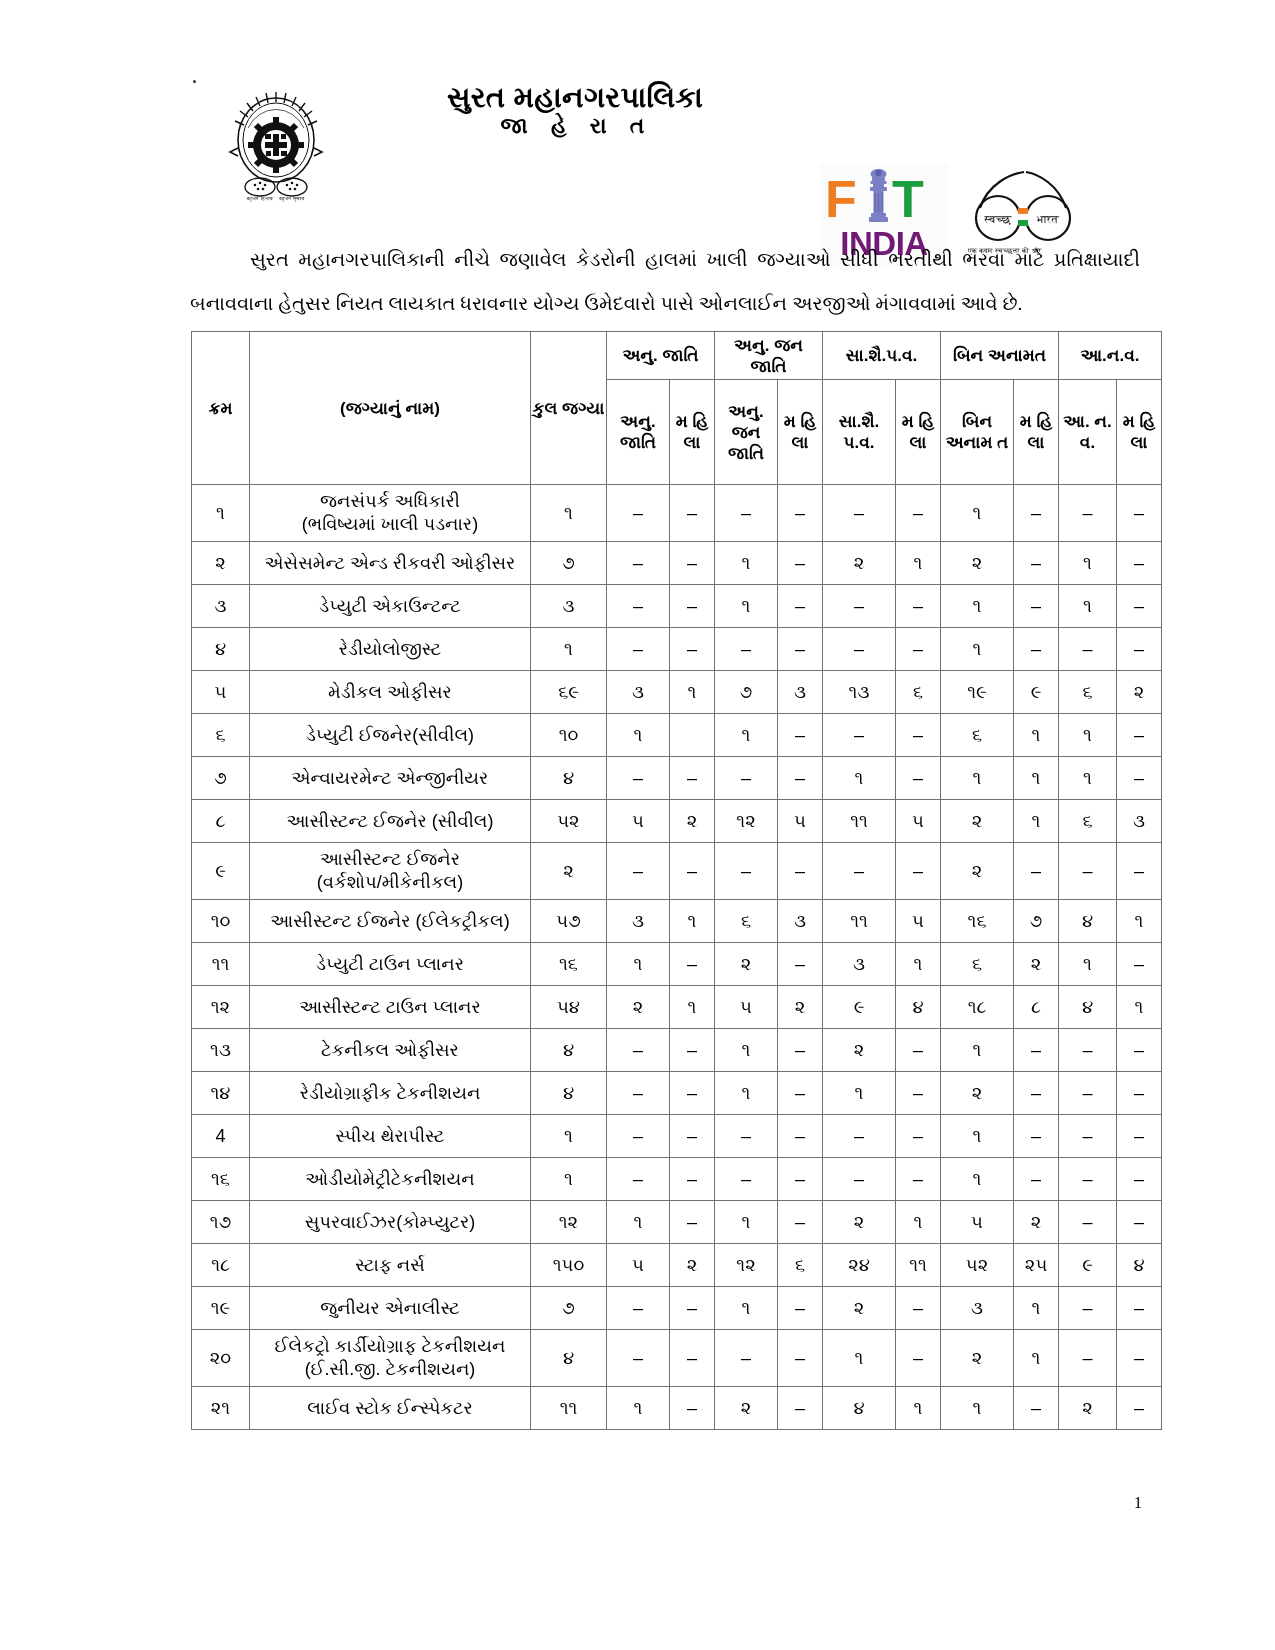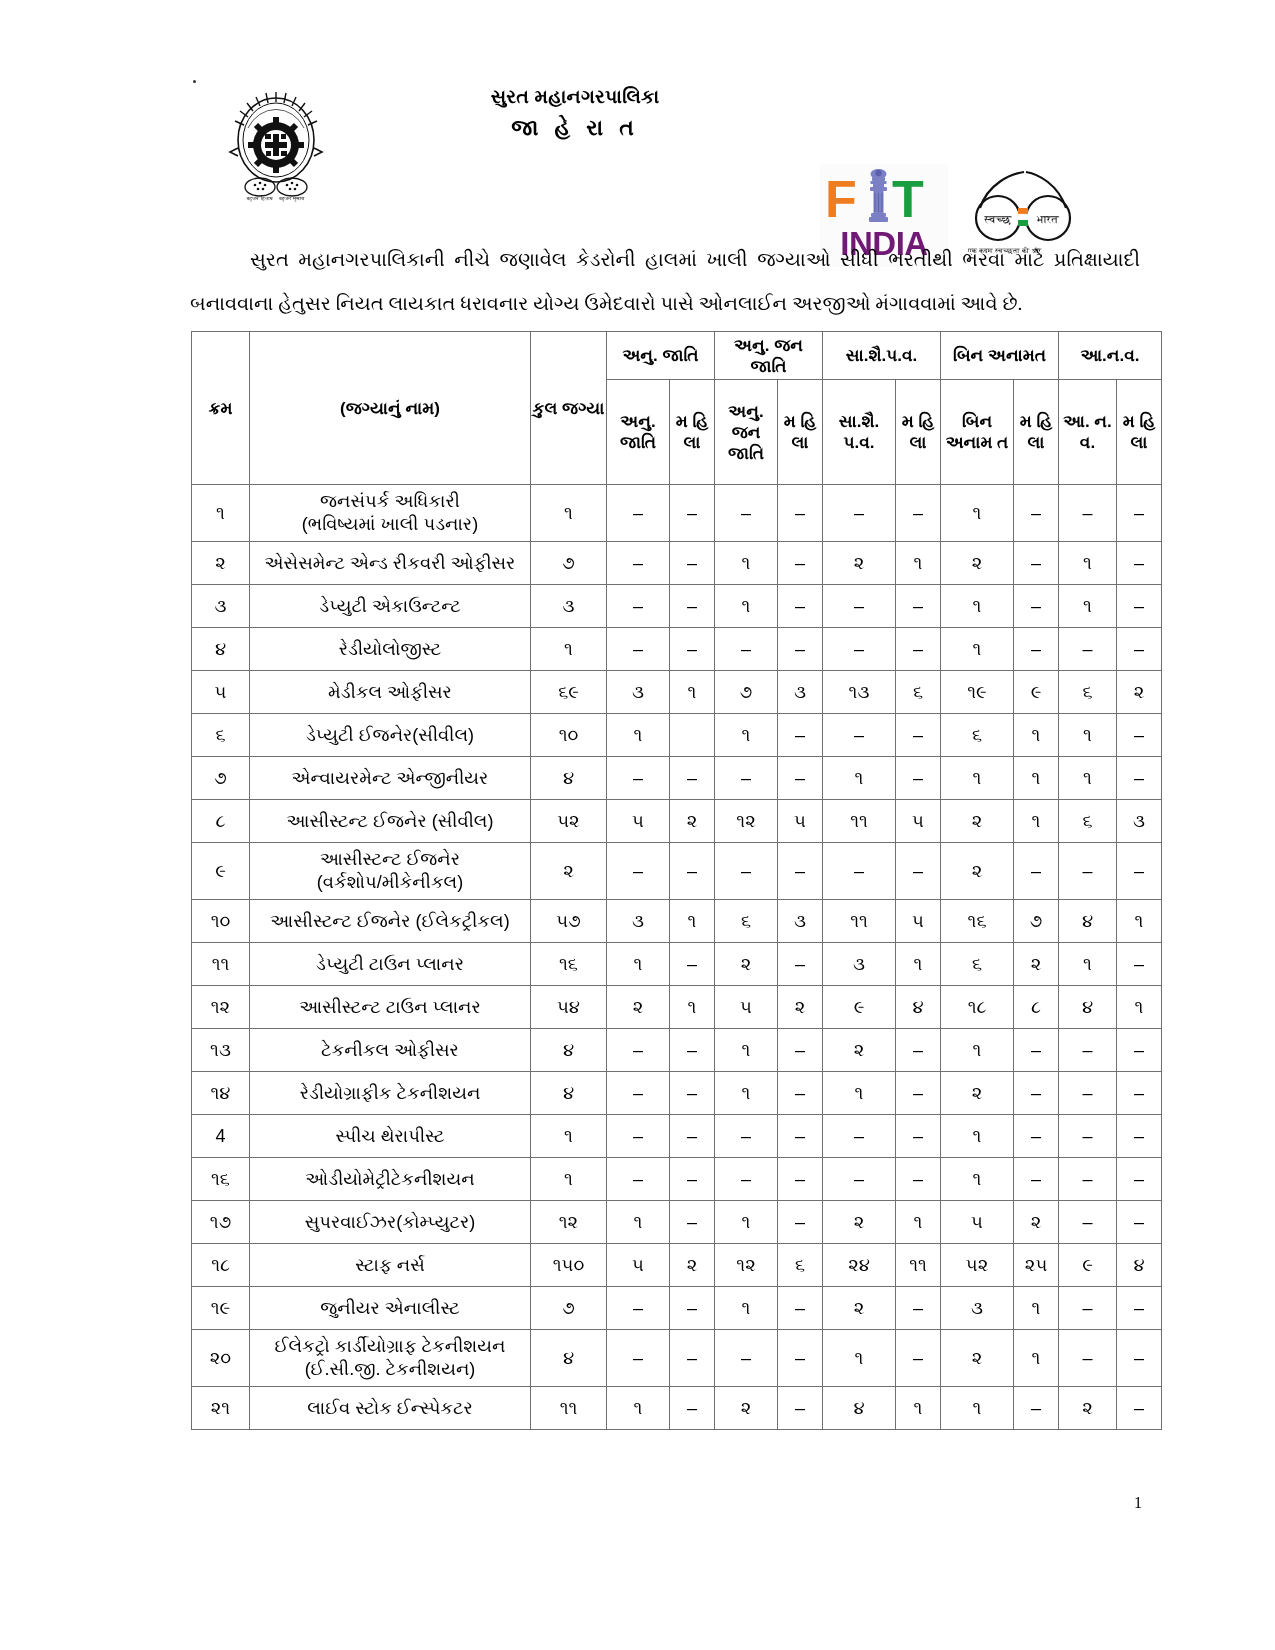--- a/index.html
+++ b/index.html
@@ -52,38 +52,38 @@
   .header-center {
     position: absolute;
     left: 340px;
     top: 4px;
     width: 470px;
     text-align: center;
   }
   .org-name {
     font-family: "Liberation Sans", sans-serif;
     font-weight: bold;
-    font-size: 19px;
+    font-size: 29px;
     line-height: 30px;
     letter-spacing: 0.2px;
   }
   .org-addr {
     font-family: "Liberation Serif", serif;
     font-size: 18.5px;
     line-height: 27px;
     white-space: nowrap;
   }
   .org-web {
     font-family: "Liberation Serif", serif;
     font-size: 19.5px;
     line-height: 28px;
     white-space: nowrap;
   }
   .notice-title {
-    font-family: Liberation Sans, sans-serif;
+    font-family: Liberation Mono, monospace;
     font-size: 22px;
     font-weight: bold;
     letter-spacing: 5px;
     line-height: 30px;
     margin-top: 1px;
   }
 
   
   .fit-india {
     position: absolute;

